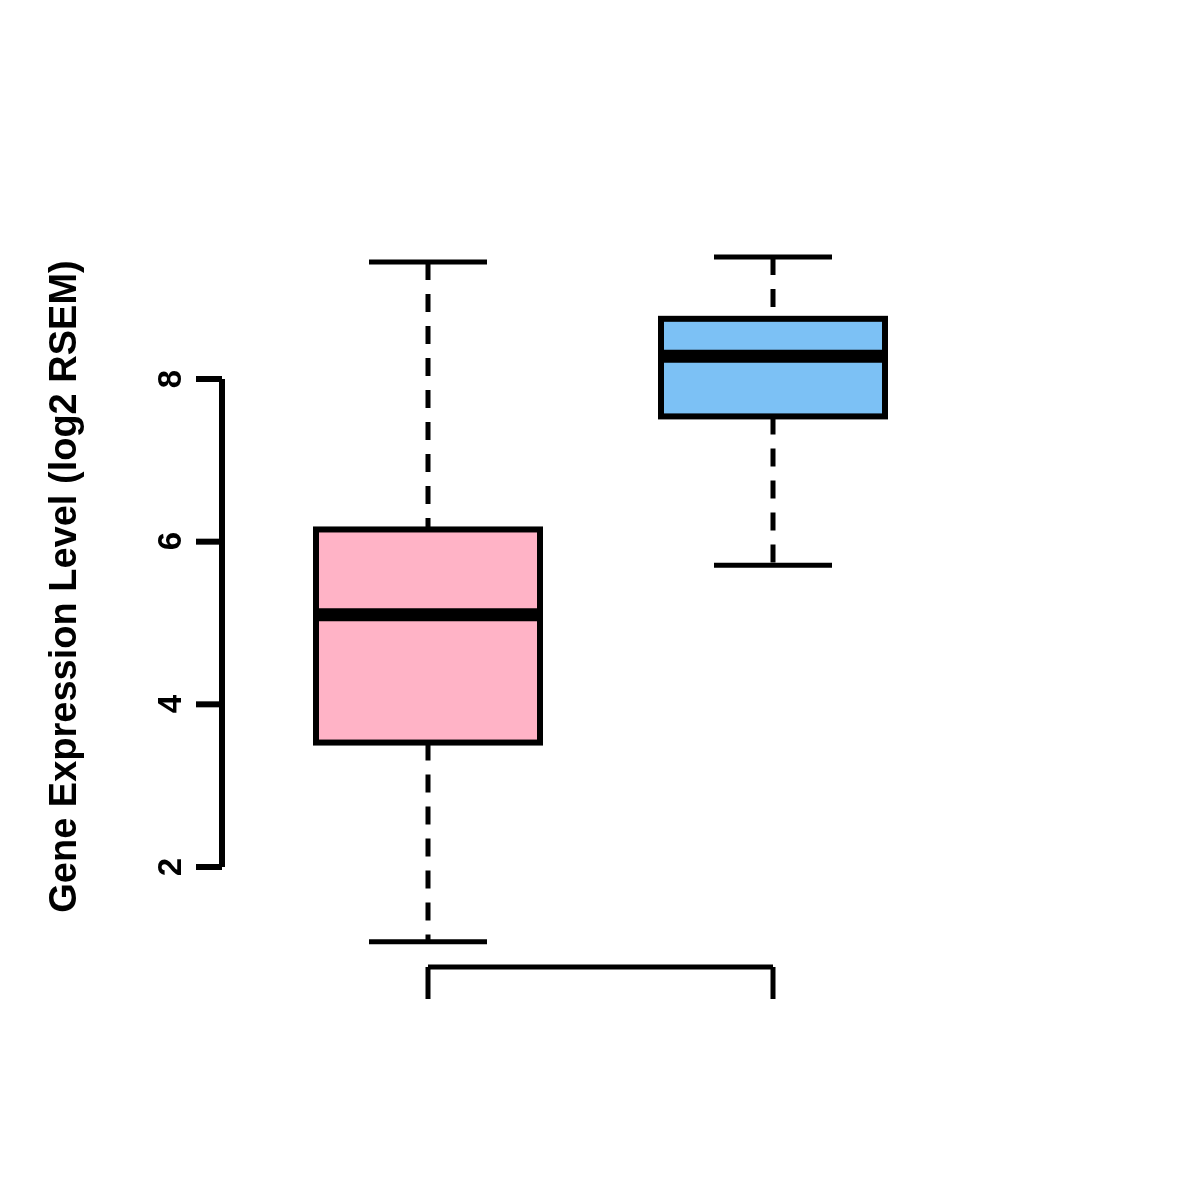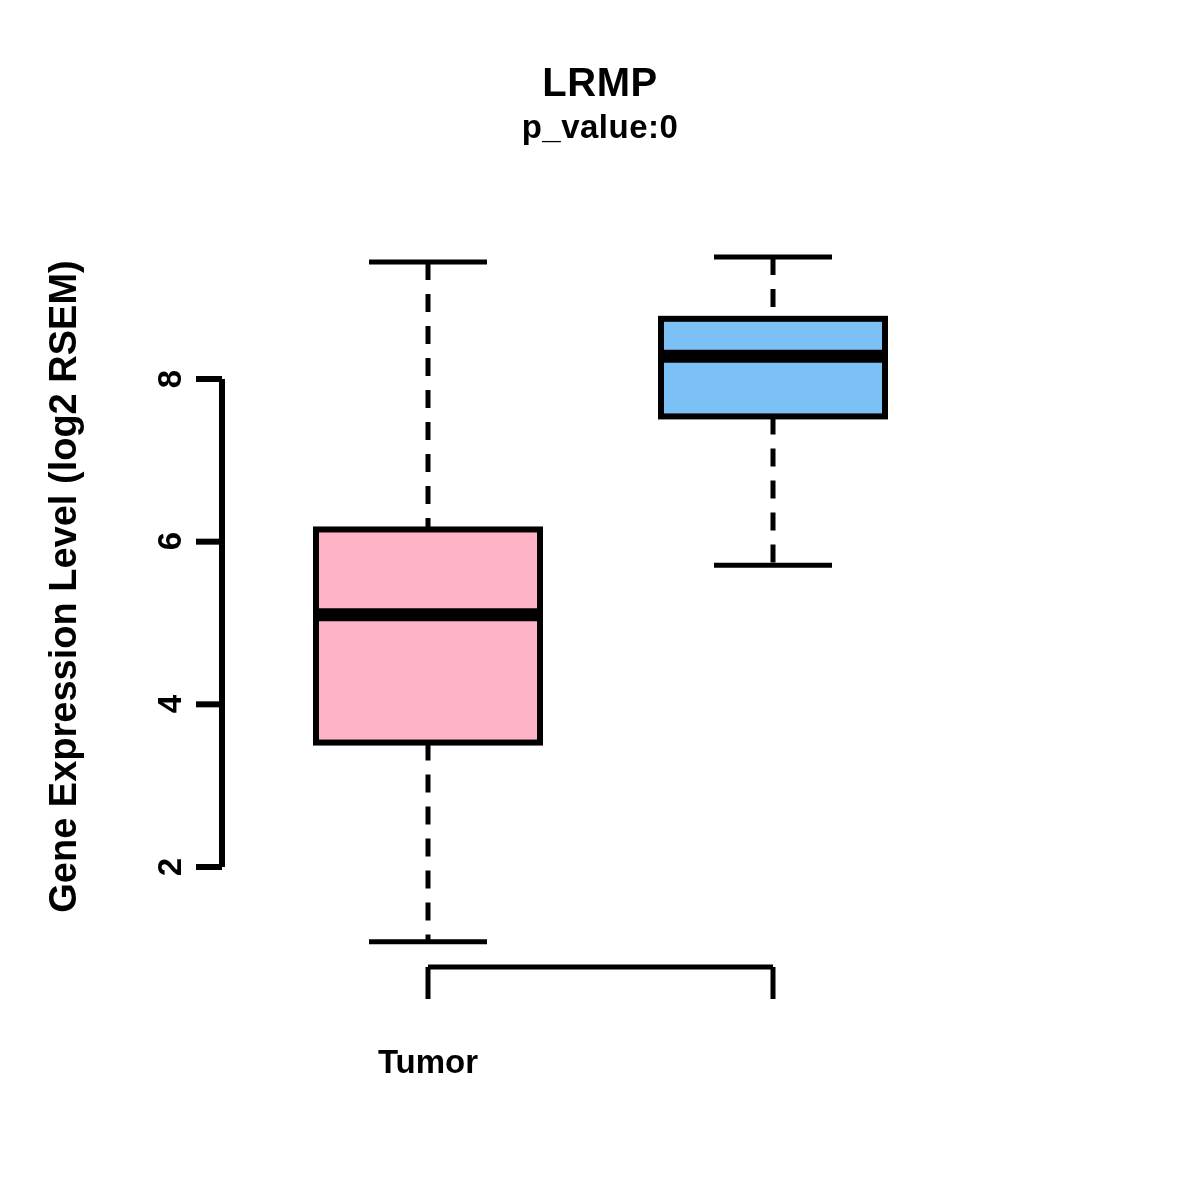--- a/index.html
+++ b/index.html
@@ -81,33 +81,28 @@
     position: absolute;
     left: 0;
     top: 0;
   }
 </style>
 </head>
 <body>
 
 <div id="plot-root">
 
-  <div class="title-block">
-    <span class="title-main">LRMP</span>
-    <span class="title-sub">p_value:0</span>
-  </div>
 
   <div class="ylabel">Gene Expression Level (log2 RSEM)</div>
 
   <div class="ytick-label" style="left:150px; top:359px;">8</div>
   <div class="ytick-label" style="left:150px; top:521px;">6</div>
   <div class="ytick-label" style="left:150px; top:684px;">4</div>
   <div class="ytick-label" style="left:150px; top:847px;">2</div>
 
-  <div class="xtick-label" style="left:298px; top:1042px;">Tumor</div>
 
   <svg class="plot-canvas" width="1200" height="1200">
 
     <g id="y-axis-group">
         <line x1="222" y1="379" x2="222" y2="867" stroke="#000000" stroke-width="6"></line>
         <line x1="196" y1="867" x2="222" y2="867" stroke="#000000" stroke-width="6"></line>
         <line x1="196" y1="704.3333333333333" x2="222" y2="704.3333333333333" stroke="#000000" stroke-width="6"></line>
         <line x1="196" y1="541.6666666666666" x2="222" y2="541.6666666666666" stroke="#000000" stroke-width="6"></line>
         <line x1="196" y1="379" x2="222" y2="379" stroke="#000000" stroke-width="6"></line>
       </g>

